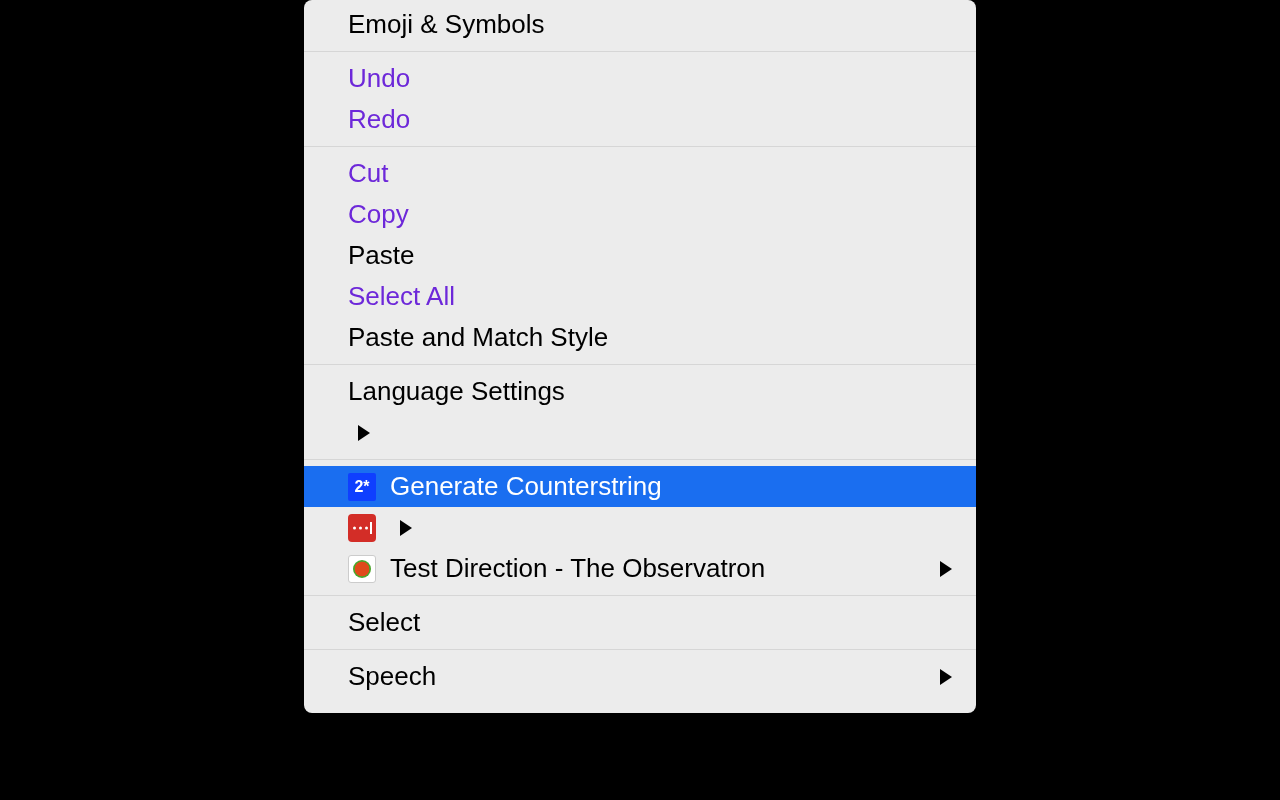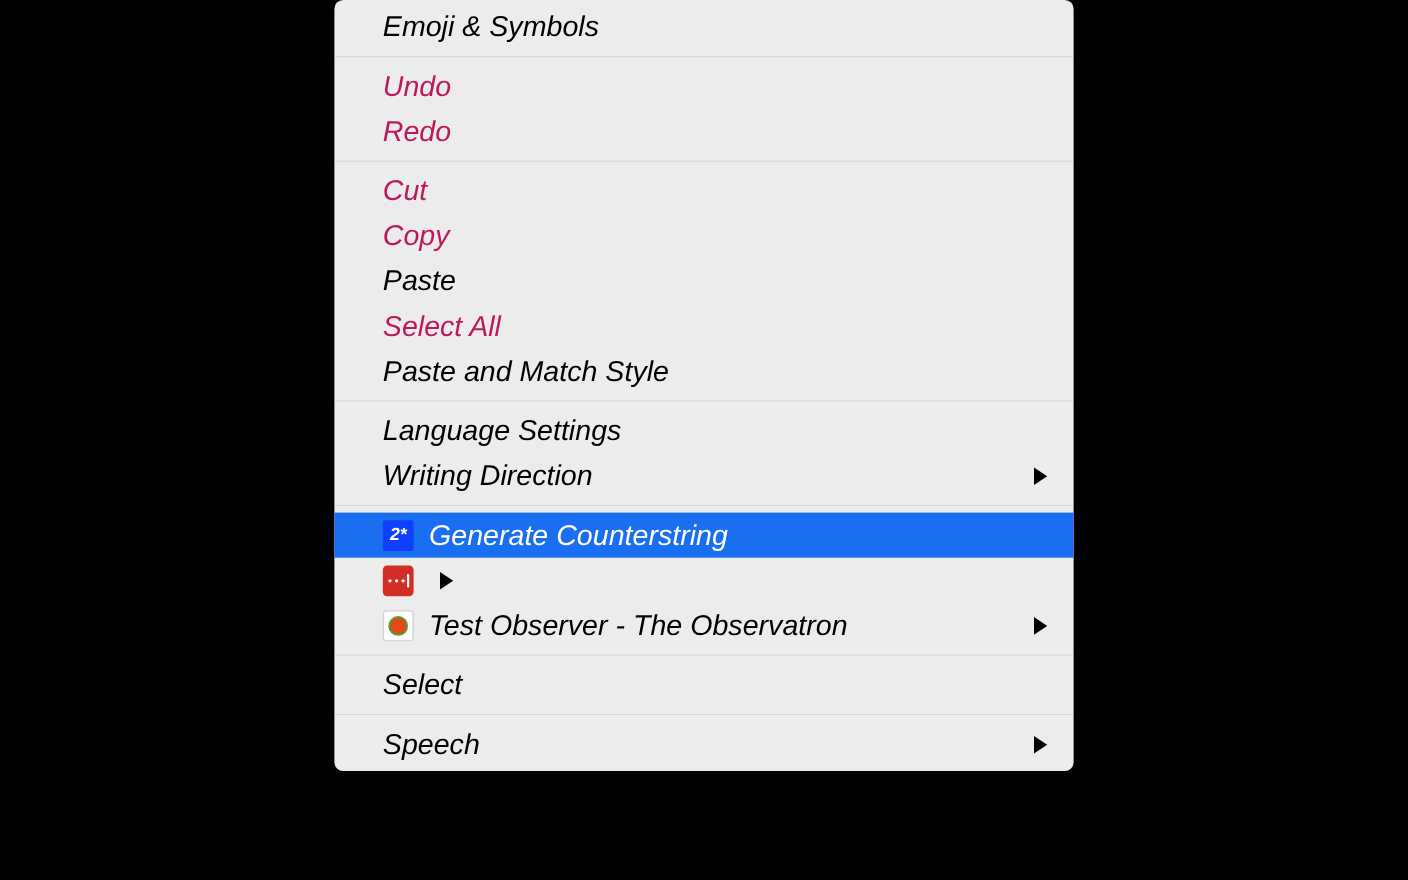--- a/index.html
+++ b/index.html
@@ -13,39 +13,38 @@
   }
   .menu {
     position: absolute;
     left: 304px;
     top: 0;
     width: 672px;
     background: #ececec;
     border-radius: 8px;
     box-shadow: 0 8px 30px rgba(0,0,0,0.3);
     padding-top: 4px;
-    padding-bottom: 4px;
-    font-style: italic;
+    padding-bottom: 16px;
   }
   .item {
     display: flex;
     align-items: center;
     height: 41px;
     padding-left: 44px;
     padding-right: 24px;
     font-size: 26px;
     color: #000;
     position: relative;
     cursor: default;
   }
   .item.with-icon {
     padding-left: 44px;
   }
   .item.disabled {
-    color: #be185d;
+    color: #6d28d9;
   }
   .item.selected {
     background: #1a6ef0;
     color: #fff;
   }
   .item .icon {
     width: 28px;
     height: 28px;
     margin-right: 14px;
     display: inline-flex;
@@ -154,35 +153,34 @@
       <span class="label">Select All</span>
     </div>
     <div class="item">
       <span class="label">Paste and Match Style</span>
     </div>
     <div class="separator"></div>
     <div class="item">
       <span class="label">Language Settings</span>
     </div>
     <div class="item">
-      <span class="label">Writing Direction</span>
       <span class="arrow"></span>
     </div>
     <div class="separator"></div>
     <div class="item selected with-icon">
       <span class="icon icon-counterstring">2*</span>
       <span class="label">Generate Counterstring</span>
     </div>
     <div class="item with-icon">
       <span class="icon icon-lastpass"></span>
       <span class="arrow"></span>
     </div>
     <div class="item with-icon">
       <span class="icon icon-observatron"></span>
-      <span class="label">Test Observer - The Observatron</span>
+      <span class="label">Test Direction - The Observatron</span>
       <span class="arrow"></span>
     </div>
     <div class="separator"></div>
     <div class="item">
       <span class="label">Select</span>
     </div>
     <div class="separator"></div>
     <div class="item">
       <span class="label">Speech</span>
       <span class="arrow"></span>

